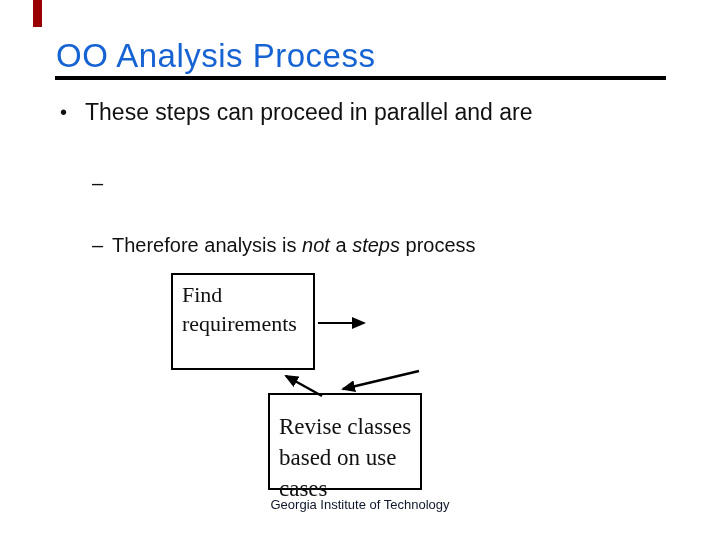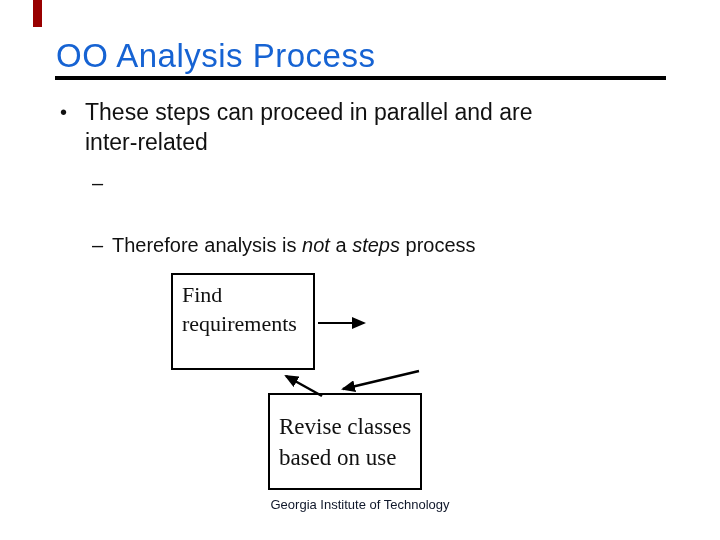--- a/index.html
+++ b/index.html
@@ -64,21 +64,20 @@
 
   <div id="accent-bar" class="abs"></div>
 
   <div id="title" class="abs">OO Analysis Process</div>
   <div id="title-underline" class="abs"></div>
 
   <div id="bullet1" class="abs bullet-row">
     <span class="marker">•</span>
     <span class="lines">
       <div>These steps can proceed in parallel and are</div>
-      <div>inter-related</div>
     </span>
   </div>
 
   <div id="sub1" class="abs bullet-row sub">
     <span class="marker">–</span>
     <span class="lines">
     </span>
   </div>
 
   <div id="sub2" class="abs bullet-row sub">
@@ -90,20 +89,21 @@
 
   <div id="box-find" class="abs box">
     <div>Find</div>
     <div>requirements</div>
   </div>
 
 
   <div id="box-revise" class="abs box">
     <div>Revise classes</div>
     <div>based on use</div>
+    <div>cases</div>
   </div>
 
   <svg id="arrow-layer" class="abs" viewBox="0 0 720 540" xmlns="http://www.w3.org/2000/svg">
     <defs>
       <marker id="ah" markerUnits="userSpaceOnUse" markerWidth="14" markerHeight="12" refX="12" refY="6" orient="auto">
         <path d="M0,0 L14,6 L0,12 Z" fill="#000000"></path>
       </marker>
     </defs>
     <line x1="318" y1="323" x2="364" y2="323" stroke="#000000" stroke-width="2" marker-end="url(#ah)"></line>
     <line x1="322" y1="396" x2="286" y2="376" stroke="#000000" stroke-width="2.5" marker-end="url(#ah)"></line>

